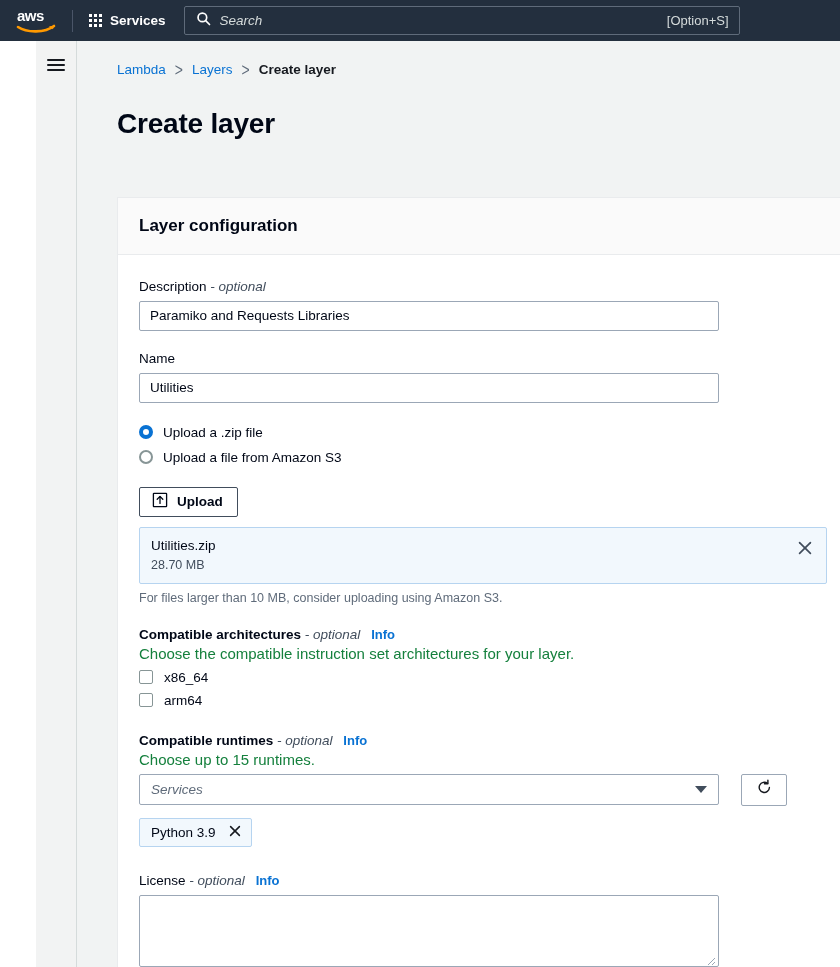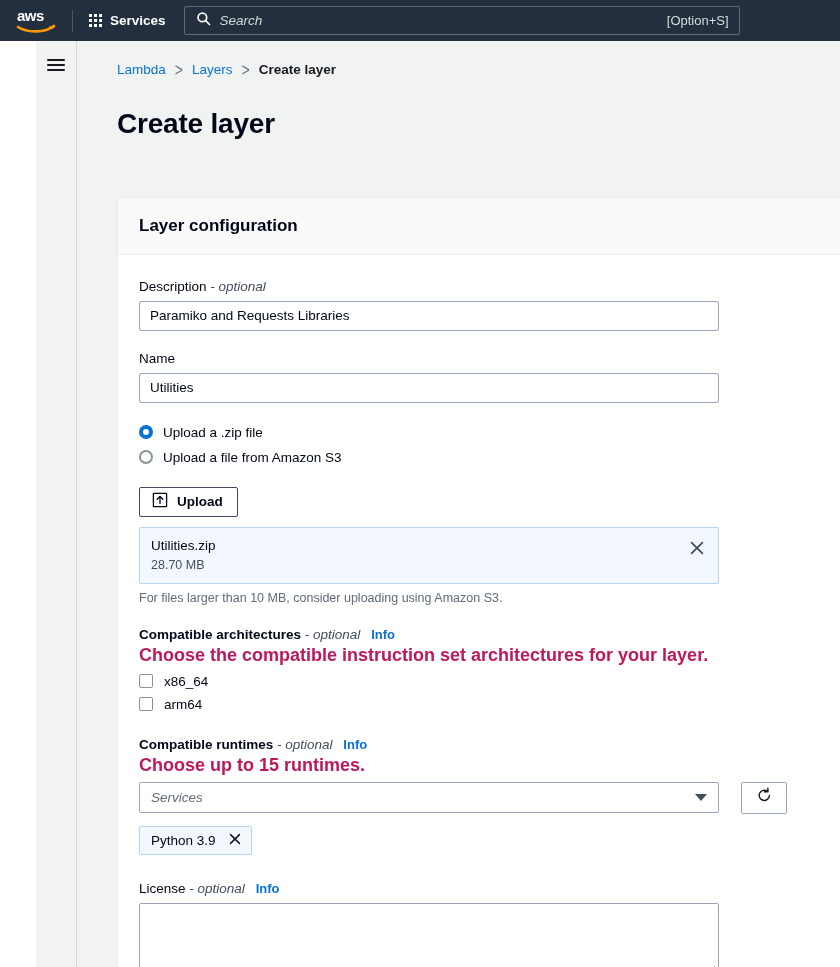--- a/index.html
+++ b/index.html
@@ -183,24 +183,23 @@
   .opt { font-style: italic; color: #414d5c; }
   .info-link {
     color: #0972d3;
     font-size: 13px;
     font-weight: bold;
     cursor: pointer;
     margin-left: 7px;
     text-decoration: none;
   }
   .field-desc {
-    font-size: 18px;
-    color: #be185d;
+    font-size: 15px;
+    color: #15803d;
     margin-bottom: 6px;
-    font-weight: bold;
   }
   .txt-input {
     width: 580px;
     height: 30px;
     border: 1px solid #9ba7b6;
     border-radius: 2px;
     background: #ffffff;
     font-size: 13.5px;
     color: #000716;
     padding: 0 10px;
@@ -246,21 +245,21 @@
     background: #ffffff;
     font-size: 13.5px;
     font-weight: bold;
     color: #000716;
     cursor: pointer;
   }
 
   
   .file-card {
     margin-top: 10px;
-    width: 580px;
+    width: 688px;
     background: #f2f8fd;
     border: 1px solid #b6d4f0;
     border-radius: 2px;
     padding: 10px 12px 11px 11px;
     display: flex;
     align-items: flex-start;
   }
   .file-meta { flex: 1 1 auto; }
   .file-name { font-size: 13.5px; color: #000716; }
   .file-size { font-size: 12.5px; color: #414d5c; margin-top: 5px; }

